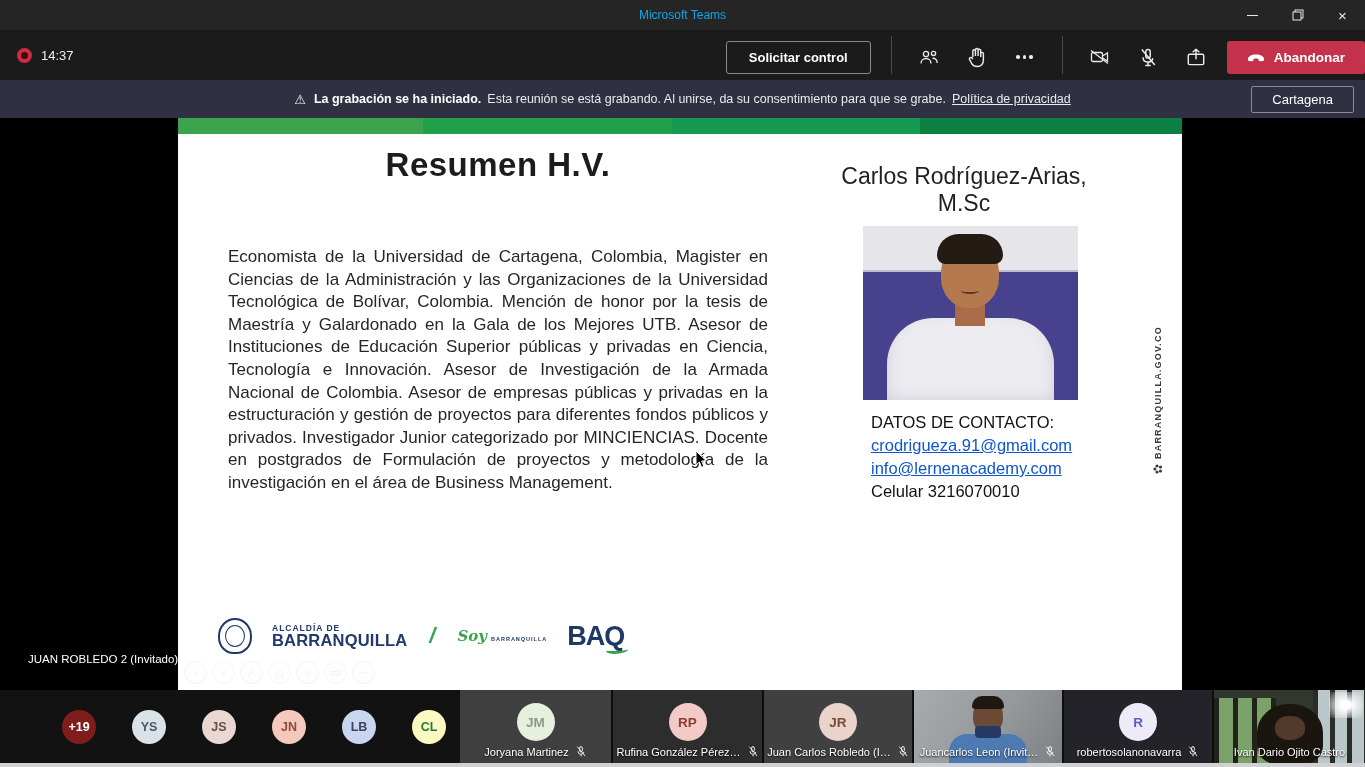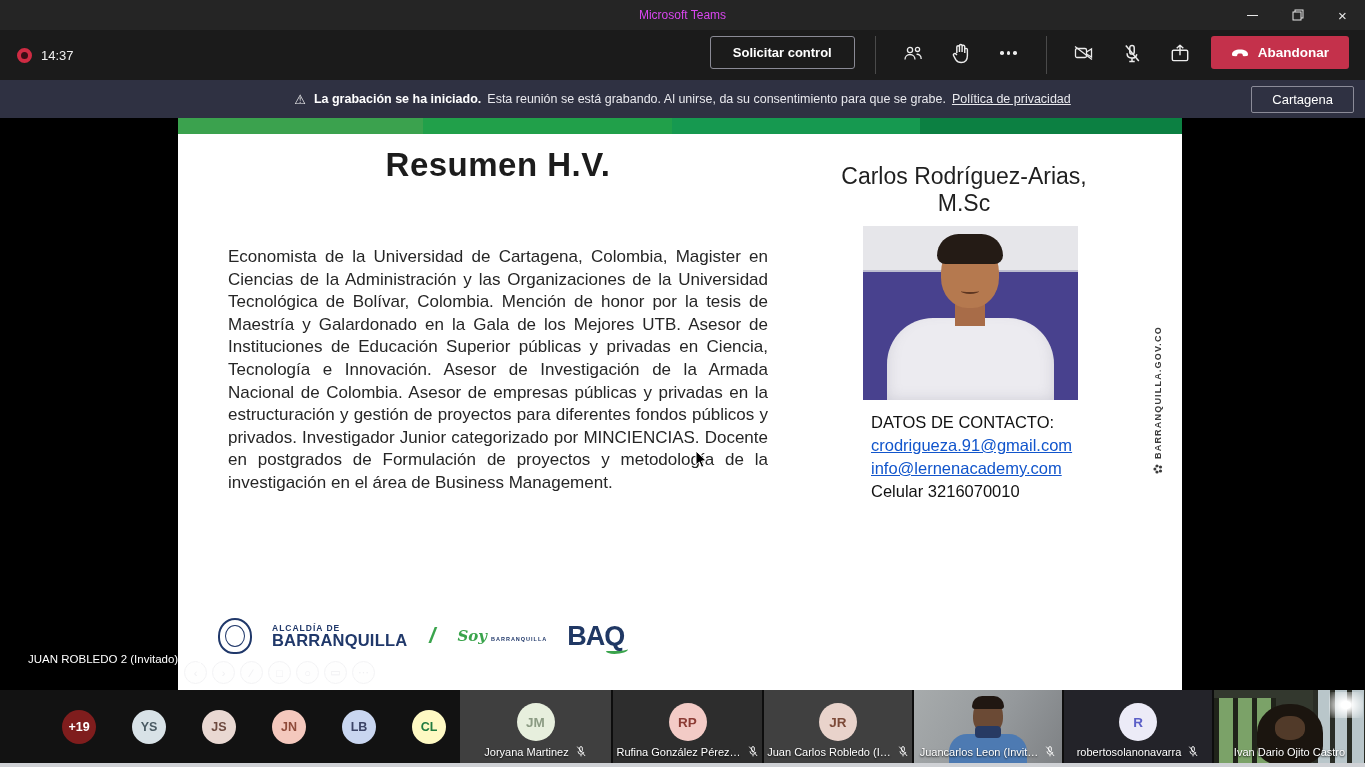--- a/index.html
+++ b/index.html
@@ -3,33 +3,33 @@
 <meta charset="utf-8">
 <style>
   * { margin:0; padding:0; box-sizing:border-box; }
   html,body { width:1365px; height:767px; background:#000; overflow:hidden; }
   body { font-family:"Liberation Sans", sans-serif; }
   .app { position:relative; width:1365px; height:767px; background:#000; }
 
   
   .titlebar { position:absolute; left:0; top:0; width:1365px; height:30px; background:#252525;
               display:flex; align-items:center; justify-content:center; }
-  .tb-title { color:#d946ef; font-size:12px; }
+  .tb-title { color:#0ea5e9; font-size:12px; }
   .win-controls { position:absolute; right:0; top:0; height:30px; display:flex; }
   .win-btn { width:45px; height:30px; display:flex; align-items:center; justify-content:center; color:#e8e8e8; }
   .min-glyph { width:11px; height:1px; background:#e8e8e8; }
   .close-glyph { font-size:15px; line-height:1; }
 
   
   .toolbar { position:absolute; left:0; top:30px; width:1365px; height:50px; background:#1b1b1b;
              display:flex; align-items:center; }
   .rec { display:flex; align-items:center; gap:9px; padding-left:17px; }
   .rec-ring { width:15px; height:15px; border-radius:50%; border:4px solid #cf2b43; background:#3a0d15; }
   .rec-time { color:#f0f0f0; font-size:13px; }
-  .tb-right { margin-left:auto; display:flex; align-items:flex-start; gap:14px; padding-right:16px; }
+  .tb-right { margin-left:auto; display:flex; align-items:flex-end; gap:14px; }
   .btn-outline { background:transparent; border:1px solid #8a8a95; color:#ffffff; font-size:13px;
                  font-weight:700; padding:8px 22px; border-radius:3px; font-family:inherit; cursor:pointer; }
   .tb-sep { width:1px; height:38px; background:#4a4a4a; margin:0 6px; }
   .icon-btn { width:34px; height:34px; display:flex; align-items:center; justify-content:center;
               background:transparent; border:none; cursor:pointer; }
   .dots { display:flex; gap:3px; }
   .dots i { width:3.5px; height:3.5px; border-radius:50%; background:#ececec; }
   .btn-leave { display:flex; align-items:center; gap:9px; background:#c4314b; border:none; color:#fff;
                font-size:13.5px; font-weight:700; padding:9px 20px; border-radius:3px; font-family:inherit; cursor:pointer; }
 

